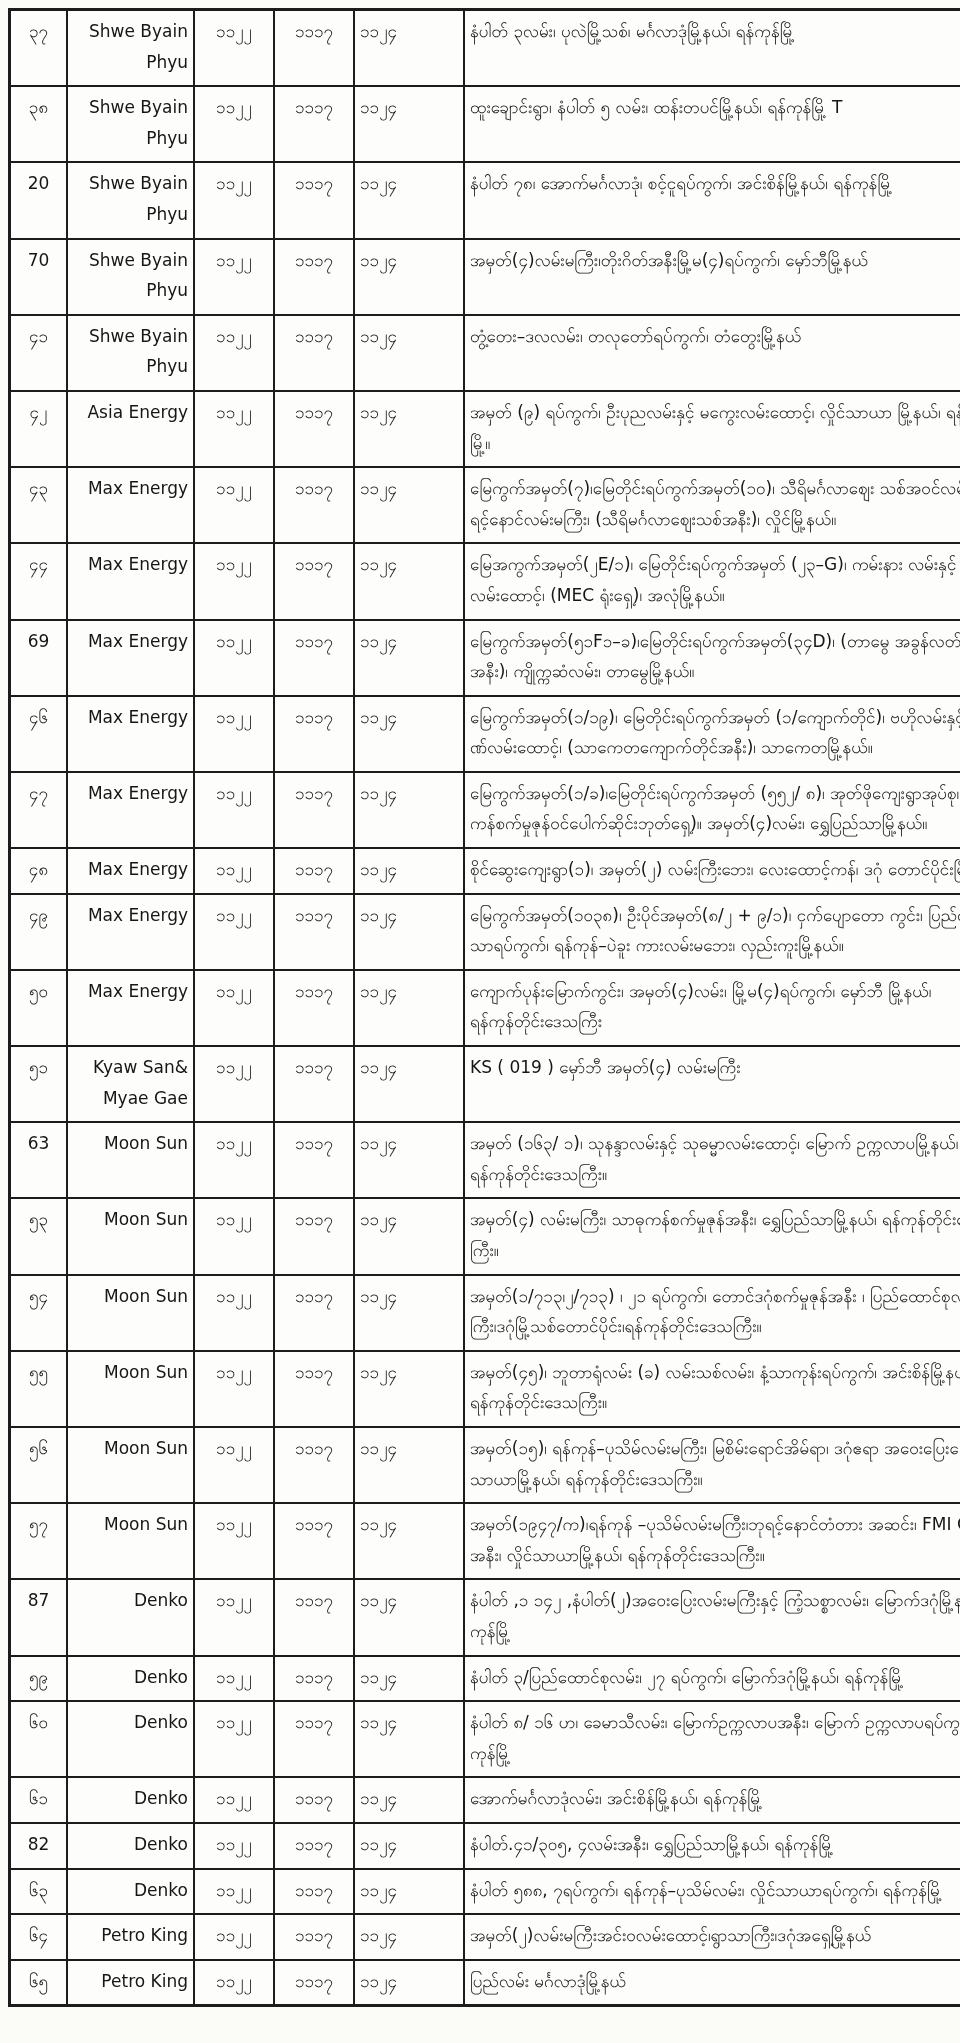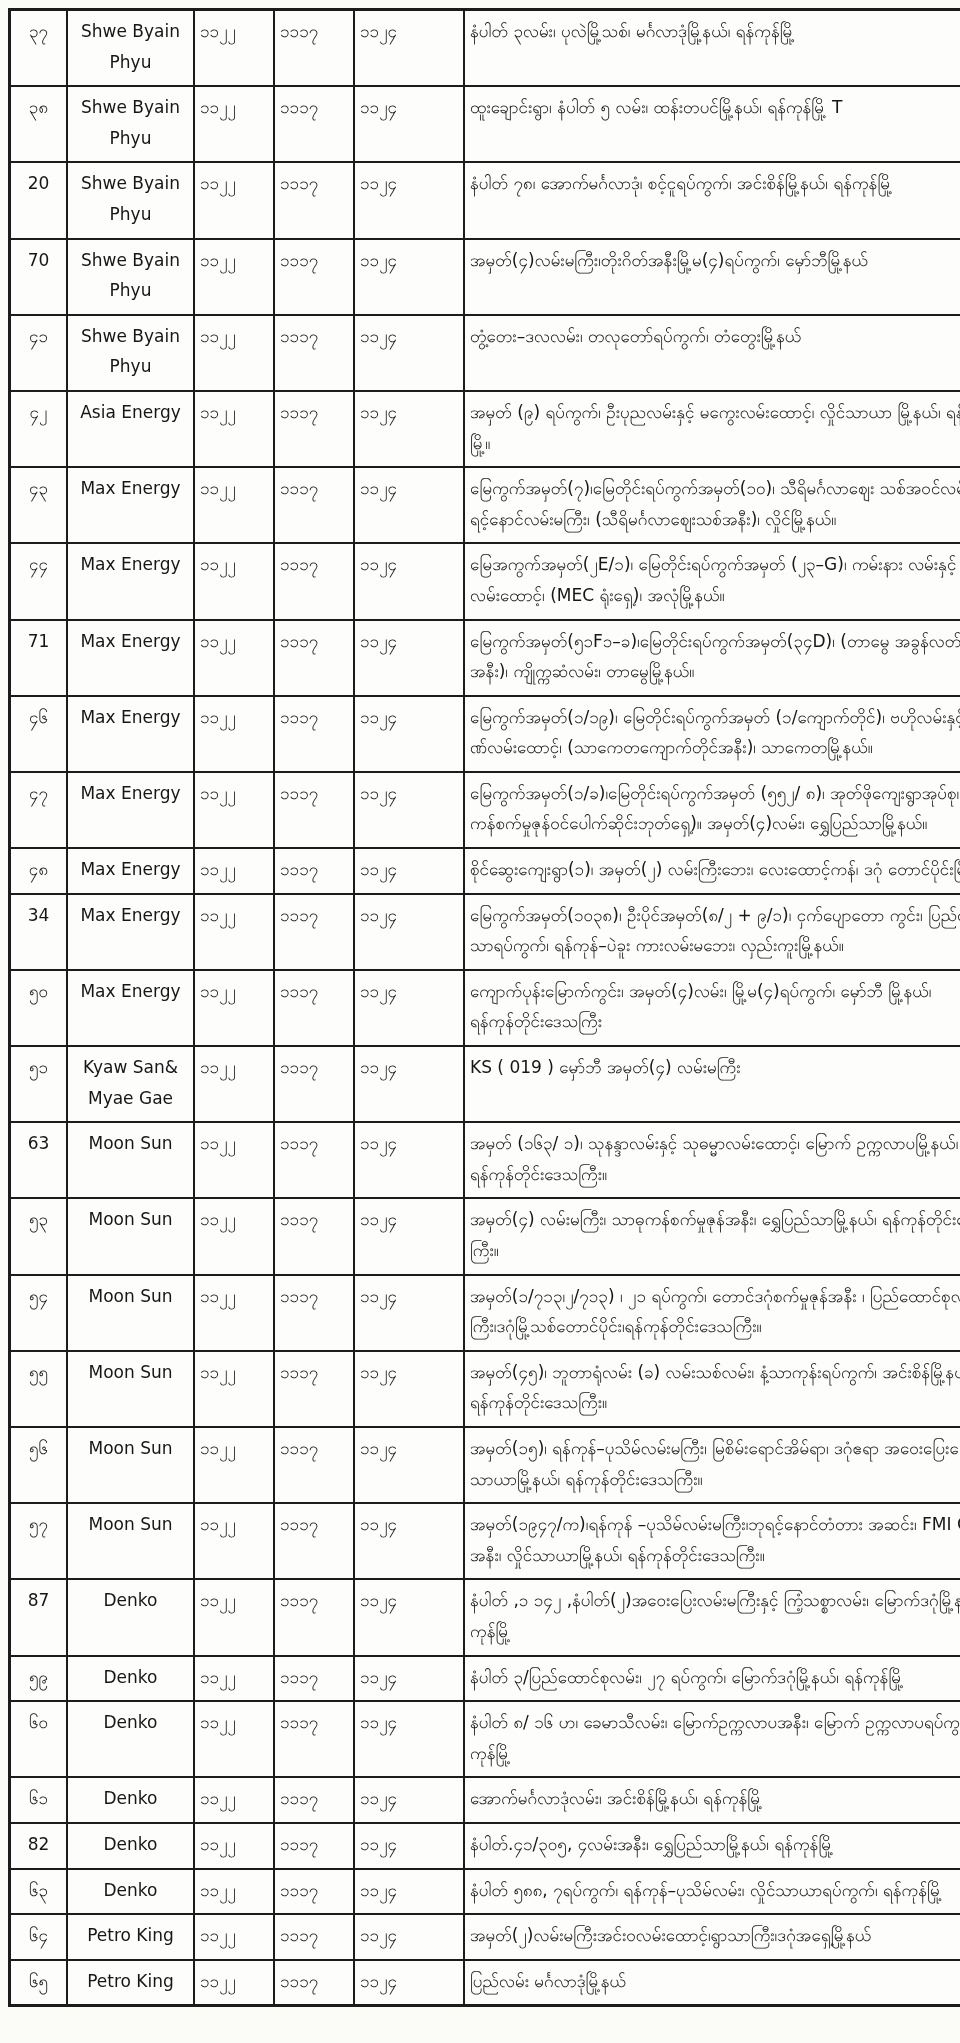--- a/index.html
+++ b/index.html
@@ -32,28 +32,28 @@
     overflow-wrap: break-word;
     word-break: break-word;
   }
   td.c-no {
     width: 45px;
     text-align: center;
     font-size: 18px;
   }
   td.c-co {
     width: 115px;
-    text-align: center;
+    text-align: right;
     font-size: 17px;
     line-height: 1.55;
     padding-top: 8px;
   }
   td.c-p {
     width: 68px;
-    text-align: left;
+    text-align: center;
     font-size: 17px;
   }
   td.c-p5 {
     width: 98px;
     font-size: 17px;
   }
   td.c-addr {
     width: 537px;
     text-align: left;
   }
@@ -122,21 +122,21 @@
   </tr>
         <tr>
     <td class="c-no">၄၄</td>
     <td class="c-co">Max Energy</td>
     <td class="c-p">၁၁၂၂</td>
     <td class="c-p">၁၁၁၇</td>
     <td class="c-p5">၁၁၂၄</td>
     <td class="c-addr">မြေအကွက်အမှတ်(၂E/၁)၊ မြေတိုင်းရပ်ကွက်အမှတ် (၂၃–G)၊ ကမ်းနား လမ်းနှင့် အလုံလမ်းထောင့်၊ (MEC ရုံးရှေ့)၊ အလုံမြို့နယ်။</td>
   </tr>
         <tr>
-    <td class="c-no">71</td>
+    <td class="c-no">69</td>
     <td class="c-co">Max Energy</td>
     <td class="c-p">၁၁၂၂</td>
     <td class="c-p">၁၁၁၇</td>
     <td class="c-p5">၁၁၂၄</td>
     <td class="c-addr">မြေကွက်အမှတ်(၅၁F၁–ခ)၊မြေတိုင်းရပ်ကွက်အမှတ်(၃၄D)၊ (တာမွေ အခွန်လတ်စျေးအနီး)၊ ကျိုက္ကဆံလမ်း၊ တာမွေမြို့နယ်။</td>
   </tr>
         <tr>
     <td class="c-no">၄၆</td>
     <td class="c-co">Max Energy</td>
     <td class="c-p">၁၁၂၂</td>
@@ -154,21 +154,21 @@
   </tr>
         <tr>
     <td class="c-no">၄၈</td>
     <td class="c-co">Max Energy</td>
     <td class="c-p">၁၁၂၂</td>
     <td class="c-p">၁၁၁၇</td>
     <td class="c-p5">၁၁၂၄</td>
     <td class="c-addr">စိုင်ဆွေးကျေးရွာ(၁)၊ အမှတ်(၂) လမ်းကြီးဘေး၊ လေးထောင့်ကန်၊ ဒဂုံ တောင်ပိုင်းမြို့နယ်။</td>
   </tr>
         <tr>
-    <td class="c-no">34</td>
+    <td class="c-no">၄၉</td>
     <td class="c-co">Max Energy</td>
     <td class="c-p">၁၁၂၂</td>
     <td class="c-p">၁၁၁၇</td>
     <td class="c-p5">၁၁၂၄</td>
     <td class="c-addr">မြေကွက်အမှတ်(၁၀၃၈)၊ ဦးပိုင်အမှတ်(၈/၂ + ၉/၁)၊ ငှက်ပျောတော ကွင်း၊ ပြည်တော်သာရပ်ကွက်၊ ရန်ကုန်–ပဲခူး ကားလမ်းမဘေး၊ လှည်းကူးမြို့နယ်။</td>
   </tr>
         <tr>
     <td class="c-no">၅၀</td>
     <td class="c-co">Max Energy</td>
     <td class="c-p">၁၁၂၂</td>

